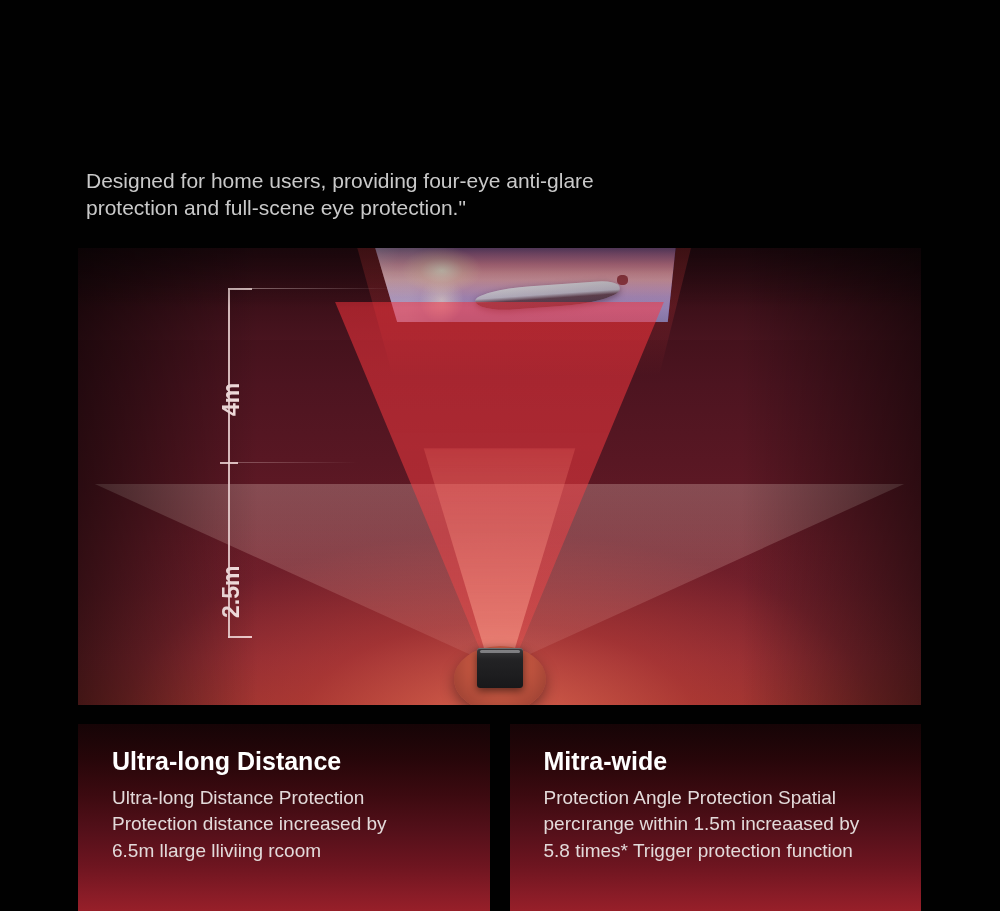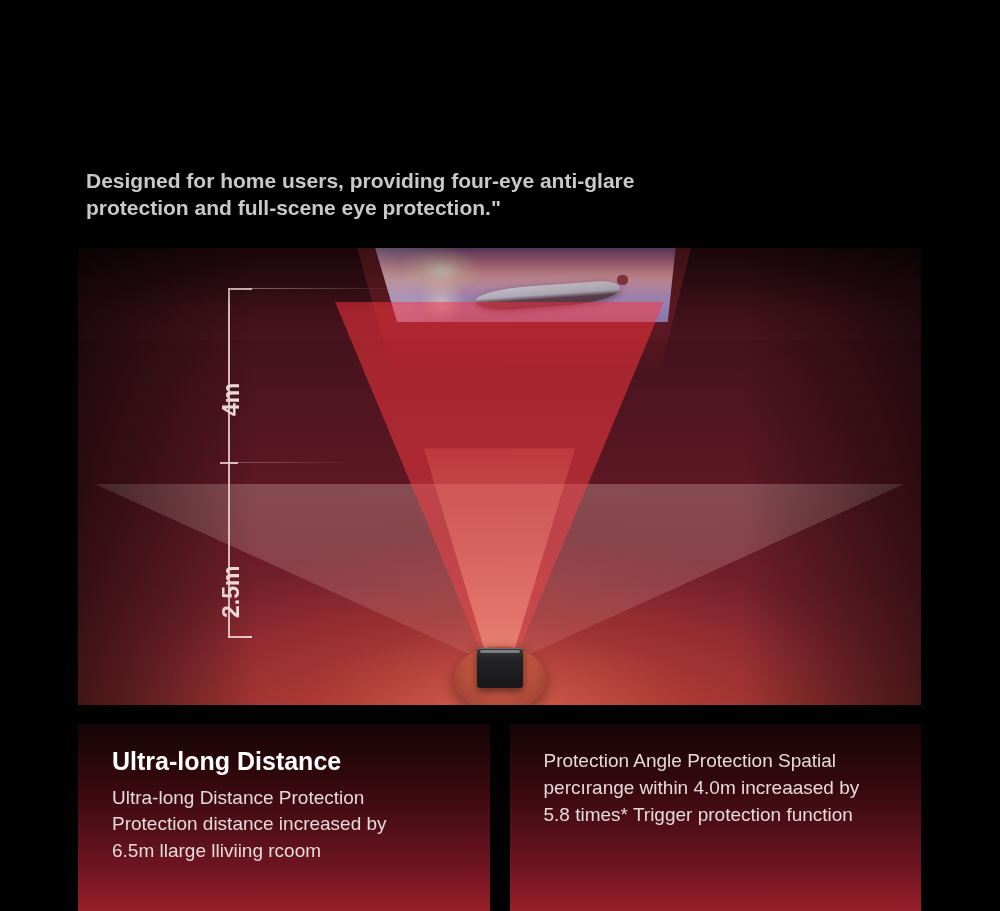--- a/index.html
+++ b/index.html
@@ -37,21 +37,21 @@
   }
   .headline .l1, .headline .l2 { display: block; white-space: nowrap; }
 
   .subhead {
     position: absolute;
     left: 86px;
     top: 167px;
     width: 760px;
     color: #c9c9c9;
     font-size: 21px;
-    font-weight: 700;
+    font-weight: 400;
     line-height: 1.3;
   }
   .subhead .s1, .subhead .s2 { display: block; white-space: nowrap; }
 
   
   #diagram {
     position: absolute;
     left: 78px;
     top: 248px;
     width: 843px;
@@ -363,23 +363,24 @@
     <div class="card">
       <div class="card-title">Ultra-long Distance</div>
       <div class="card-body">
         <span>Ultra-long Distance Protection</span>
         <span>Protection distance increased by</span>
         <span>6.5m llarge lliviing rcoom</span>
       </div>
     </div>
 
     <div class="card">
+      <div class="card-title">Mitra-wide</div>
       <div class="card-body">
         <span>Protection Angle  Protection Spatial</span>
-        <span>percırange within 4.0m increaased by</span>
+        <span>percırange within 1.5m increaased by</span>
         <span>5.8 times* Trigger protection function</span>
         <span></span>
       </div>
     </div>
 
   </div>
 
 </div>
 
 </body></html>

